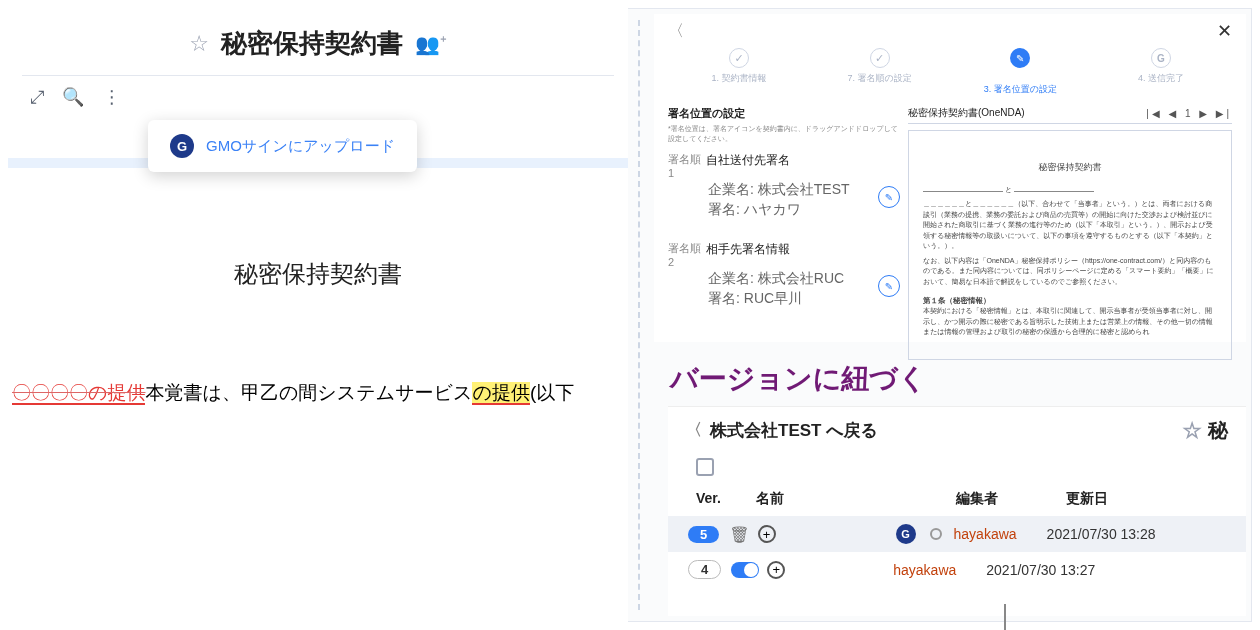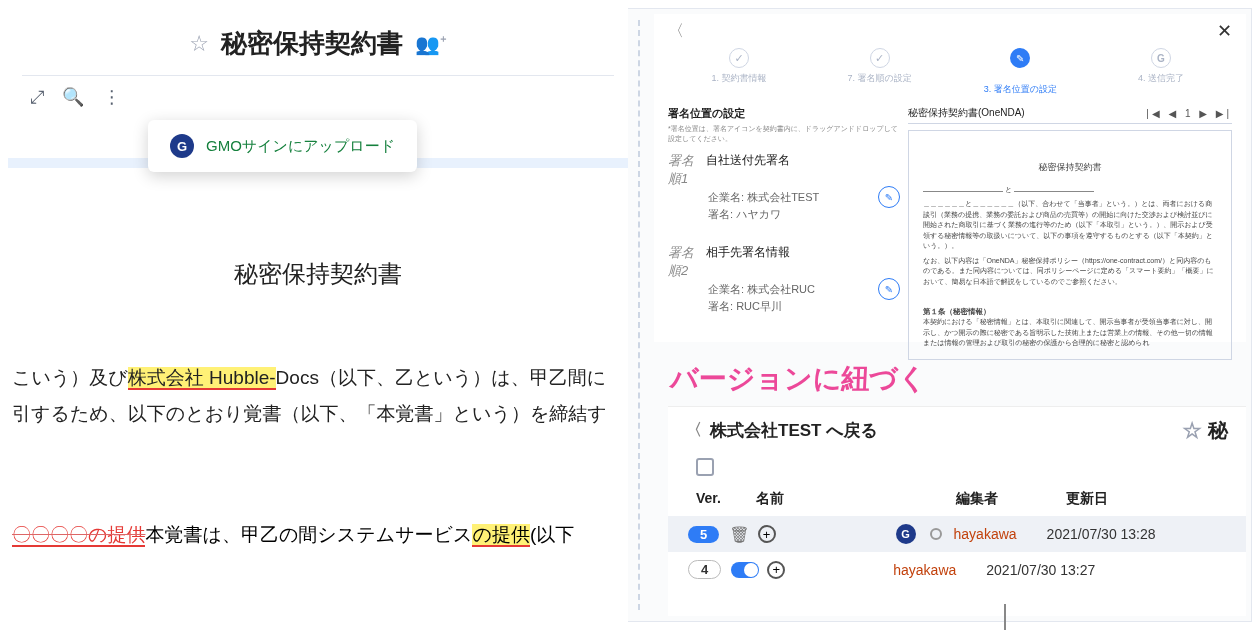--- a/index.html
+++ b/index.html
@@ -10,21 +10,21 @@
   .left{position:absolute;left:8px;top:8px;width:620px;height:614px;background:#fff;}
   .doc-title-row{display:flex;align-items:center;justify-content:center;gap:12px;padding:18px 0 14px;}
   .star{color:#9aa1b1;font-size:22px;}
   .doc-title{font-size:26px;font-weight:700;color:#222;}
   .people{color:#9aa1b1;font-size:20px;}
   .hr{height:1px;background:#e3e7ef;margin:0 14px;}
   .toolbar{display:flex;align-items:center;gap:18px;padding:10px 22px;position:relative;}
   .tbico{color:#57606f;font-size:18px;}
   .menu{position:absolute;left:140px;top:44px;background:#fff;box-shadow:0 4px 16px rgba(0,0,0,.18);border-radius:6px;padding:14px 22px;display:flex;align-items:center;gap:12px;z-index:5;}
   .gmo-badge{width:24px;height:24px;border-radius:50%;background:#1e3a8a;color:#fff;display:flex;align-items:center;justify-content:center;font-size:13px;font-weight:700;}
-  .menu-text{font-size:15px;color:#15803d;}
+  .menu-text{font-size:15px;color:#3b82f6;}
   .blue-band{height:10px;background:#e8f1fd;margin-top:40px;}
   .doc-body{padding:90px 0 0 0;}
   .body-title{text-align:center;font-size:24px;color:#222;margin-bottom:70px;font-family:"Yu Mincho",serif;}
   .para{font-size:19px;line-height:1.9;color:#222;padding:0 4px;font-family:"Yu Mincho",serif;}
   .hl{background:#fff176;}
   .red-under{border-bottom:2px solid #e53935;}
   .strike{text-decoration:line-through;color:#d66;}
   .red-circ{color:#e53935;}
   .bot-para{margin-top:90px;font-size:19px;font-family:"Yu Mincho",serif;padding:0 4px;}
   
@@ -36,33 +36,33 @@
   .step{display:flex;flex-direction:column;align-items:center;gap:4px;width:110px;}
   .step-circ{width:20px;height:20px;border-radius:50%;border:1px solid #cfd6e4;display:flex;align-items:center;justify-content:center;color:#aab3c5;background:#fff;font-size:11px;}
   .step.active .pen{color:#fff;background:#2e7cf6;border-radius:50%;width:20px;height:20px;display:flex;align-items:center;justify-content:center;}
   .step-label{font-size:9px;color:#aab3c5;}
   .step.active .step-label{color:#2e7cf6;margin-top:11px;}
   .wiz-body{display:flex;padding:0 14px;gap:10px;}
   .wiz-left{width:230px;}
   .sec-title{font-size:11px;font-weight:700;color:#222;}
   .sec-note{font-size:7px;color:#888;margin:3px 0 8px;}
   .signer{margin-bottom:10px;position:relative;}
-  .sig-ord{font-size:13px;color:#888;display:inline-block;width:38px;vertical-align:top;font-style:italic;}
+  .sig-ord{font-size:11px;color:#888;display:inline-block;width:38px;vertical-align:top;}
   .sig-name{font-size:12px;color:#222;display:inline-block;}
-  .sig-row{font-size:11px;color:#666;margin-left:40px;margin-top:2px;}
+  .sig-row{font-size:14px;color:#666;margin-left:40px;margin-top:2px;}
   .pen-circ{position:absolute;right:-2px;width:22px;height:22px;border:1px solid #2e7cf6;border-radius:50%;display:flex;align-items:center;justify-content:center;color:#2e7cf6;background:#fff;}
   .wiz-right{flex:1;}
   .preview-head{display:flex;align-items:center;font-size:10px;color:#222;border-bottom:1px solid #cfd6e4;padding-bottom:3px;}
   .pager{margin-left:auto;letter-spacing:3px;color:#555;font-size:10px;}
   .preview{border:1px solid #cfd6e4;height:230px;margin-top:6px;padding:12px 14px;font-size:7px;color:#444;line-height:1.5;overflow:hidden;}
   .pv-title{text-align:center;font-size:9px;margin:18px 0 10px;}
   .pv-underline{border-bottom:1px solid #888;display:inline-block;width:80px;}
-  .pv-sec{font-size:7.5px;font-weight:700;margin-top:19px;}
-  
-  .caption{position:absolute;left:670px;top:360px;font-size:28px;color:#ec4899;font-weight:700;}
+  .pv-sec{font-size:7.5px;font-weight:700;margin-top:8px;}
+  
+  .caption{position:absolute;left:670px;top:360px;font-size:28px;color:#701a75;font-weight:700;}
   
   .right-bot{position:absolute;left:668px;top:406px;width:578px;height:210px;background:#fff;border-top:1px solid #eee;}
   .rb-head{display:flex;align-items:center;padding:10px 18px;font-size:17px;font-weight:700;color:#222;gap:8px;}
   .rb-head .chev{color:#888;font-size:16px;}
   .rb-star-title{margin-left:auto;display:flex;align-items:center;gap:6px;font-size:20px;}
   .rb-check{display:flex;align-items:center;gap:10px;padding:4px 28px 10px;font-size:16px;color:#333;}
   .cb{width:18px;height:18px;border:2px solid #9aa1b1;border-radius:3px;}
   .tbl-head{display:flex;padding:4px 28px 8px;font-size:14px;font-weight:700;color:#222;}
   .c-ver{width:60px;}
   .c-name{width:200px;}
@@ -101,24 +101,20 @@
     <span class="tbico">🔍</span>
     <span class="tbico">⋮</span>
     <div class="menu">
       <span class="gmo-badge">G</span>
       <span class="menu-text">GMOサインにアップロード</span>
     </div>
   </div>
   <div class="blue-band"></div>
   <div class="doc-body">
     <div class="body-title">秘密保持契約書</div>
-    <div class="para">
-      <span>こいう）及び</span><span class="hl red-under">株式会社 Hubble-</span><span>Docs（以下、乙という）は、甲乙間に</span><br>
-      <span>引するため、以下のとおり覚書（以下、「本覚書」という）を締結す</span>
-    </div>
     <div class="bot-para">
       <span class="strike red-under"><span class="red-circ">〇〇〇〇の提供</span></span><span>本覚書は、甲乙の間システムサービス</span><span class="hl red-under">の提供</span><span>(以下</span>
     </div>
   </div>
 </div>
 
 <div class="right-top">
   <div class="wiz-head">
     <span class="back-chev">〈</span>
     <span class="close-x">✕</span>

